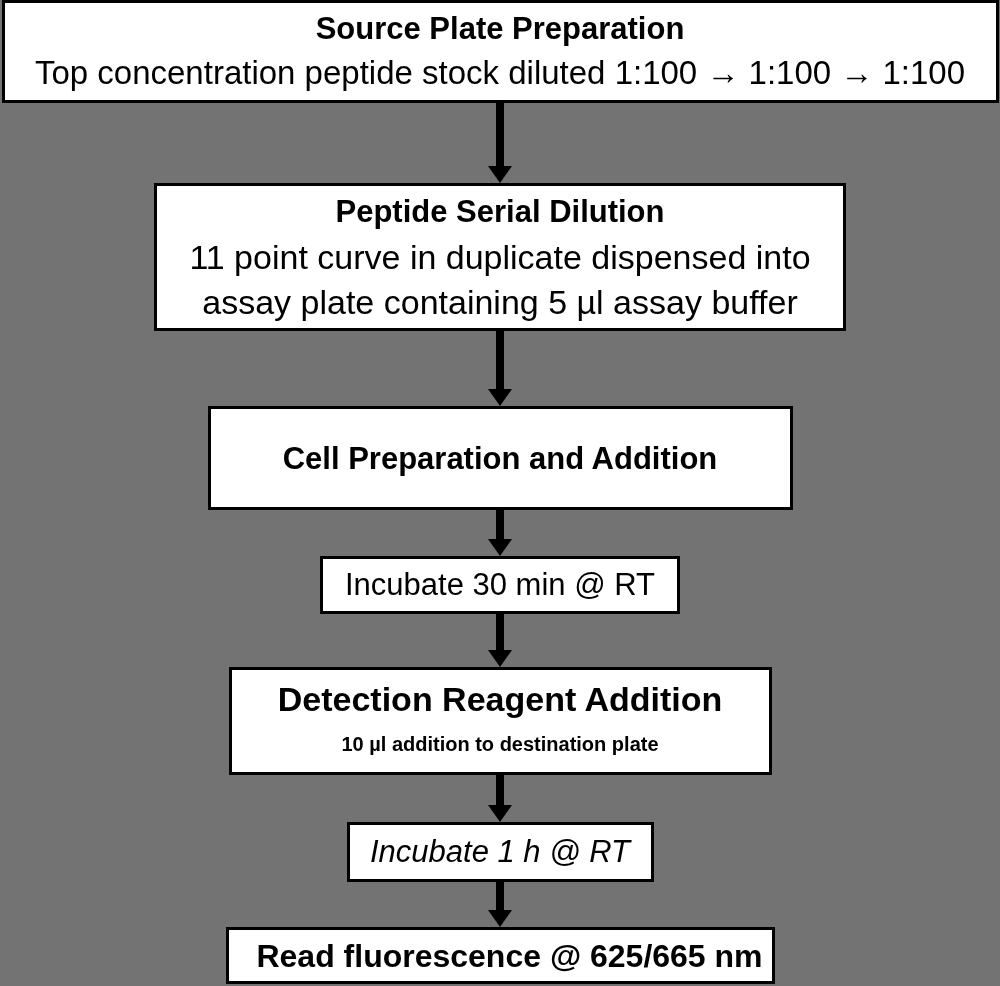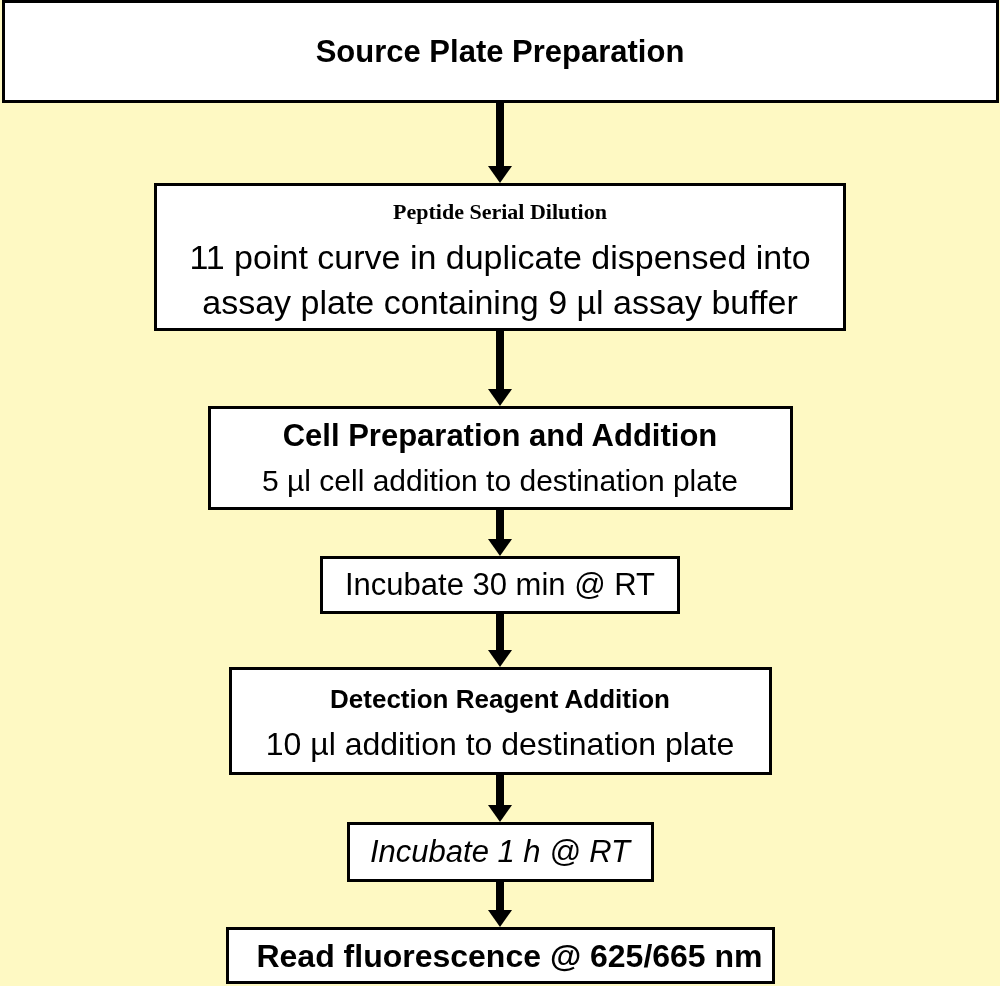--- a/index.html
+++ b/index.html
@@ -4,21 +4,21 @@
 <style>
   html, body {
     margin: 0;
     padding: 0;
     background: #ffffff;
   }
   #canvas {
     position: relative;
     width: 1000px;
     height: 986px;
-    background: #fef9c3;
+    background: #737373;
     font-family: "Liberation Sans", "DejaVu Sans", sans-serif;
     color: #000000;
     display: flex;
     flex-direction: column;
     align-items: center;
   }
   .box {
     box-sizing: border-box;
     border: 3px solid #000000;
     background: #ffffff;
@@ -37,30 +37,30 @@
   }
   .bold-line {
     font-weight: bold;
     margin-left: 19px;
   }
   
   .b1 { width: 997px; height: 103px; }
   .b1 .box-title { font-size: 31px; line-height: 42px; }
   .b1 .box-line  { font-size: 33px; line-height: 46px; }
   .b2 { width: 692px; height: 148px; }
-  .b2 .box-title { font-size: 22px; line-height: 46px; font-family: Liberation Serif, serif; }
+  .b2 .box-title { font-size: 31px; line-height: 46px; }
   .b2 .box-line  { font-size: 34px; line-height: 45px; }
   .b3 { width: 585px; height: 104px; }
   .b3 .box-title { font-size: 31px; line-height: 45px; }
   .b3 .box-line  { font-size: 30px; line-height: 45px; }
   .b4 { width: 360px; height: 58px; }
   .b4 .box-line  { font-size: 31px; line-height: 38px; }
   .b5 { width: 543px; height: 108px; }
-  .b5 .box-title { font-size: 26px; line-height: 46px; }
-  .b5 .box-line  { font-size: 32px; line-height: 45px; }
+  .b5 .box-title { font-size: 34px; line-height: 46px; }
+  .b5 .box-line  { font-size: 20px; line-height: 45px; font-weight: bold; }
   .b6 { width: 307px; height: 60px; font-style: italic; }
   .b6 .box-line  { font-size: 31px; line-height: 38px; }
   .b7 { width: 549px; height: 57px; }
   .b7 .bold-line { font-size: 32px; line-height: 40px; }
 
   
   .connector {
     display: flex;
     flex-direction: column;
     align-items: center;
@@ -86,41 +86,41 @@
   .c5 { height: 47px; }
   .c6 { height: 45px; }
 </style>
 </head>
 <body>
 
 <div id="canvas">
 
   <div class="box b1">
     <div class="box-title">Source Plate Preparation</div>
+    <div class="box-line">Top concentration peptide stock diluted 1:100 → 1:100 → 1:100</div>
   </div>
 
   <div class="connector c1">
     <div class="stem"></div>
     <div class="head"></div>
   </div>
 
   <div class="box b2">
     <div class="box-title">Peptide Serial Dilution</div>
     <div class="box-line">11 point curve in duplicate dispensed into</div>
-    <div class="box-line">assay plate containing 9 µl assay buffer</div>
+    <div class="box-line">assay plate containing 5 µl assay buffer</div>
   </div>
 
   <div class="connector c2">
     <div class="stem"></div>
     <div class="head"></div>
   </div>
 
   <div class="box b3">
     <div class="box-title">Cell Preparation and Addition</div>
-    <div class="box-line">5 µl cell addition to destination plate</div>
   </div>
 
   <div class="connector c3">
     <div class="stem"></div>
     <div class="head"></div>
   </div>
 
   <div class="box b4">
     <div class="box-line">Incubate 30 min @ RT</div>
   </div>

